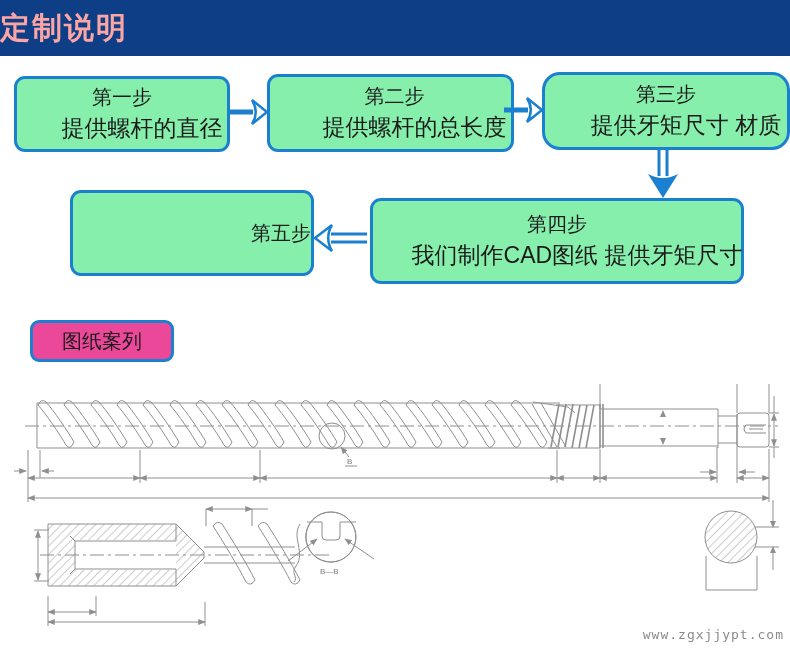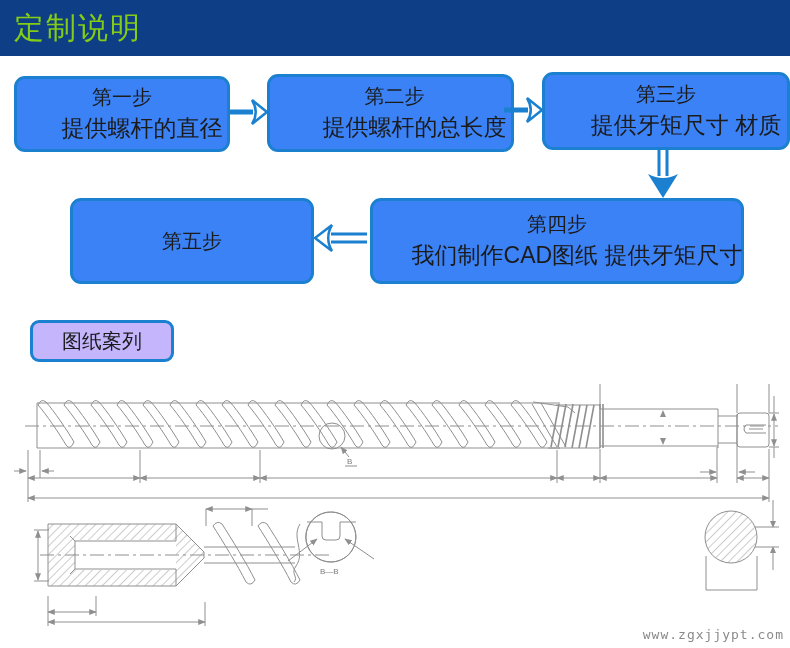--- a/index.html
+++ b/index.html
@@ -1,32 +1,32 @@
 <!DOCTYPE html>
 <html><head>
 <meta charset="utf-8">
 <style>
   html,body{margin:0;padding:0;background:#fff;}
   body{width:790px;height:648px;position:relative;overflow:hidden;
        font-family:"Liberation Sans","DejaVu Sans",sans-serif;}
   
   .hdr{position:absolute;left:0;top:0;width:790px;height:56px;background:#0d3e86;
        display:flex;align-items:center;}
-  .hdr-title{color:#84cc16;font-size:30px;font-weight:normal;margin-left:14px;letter-spacing:2px;}
+  .hdr-title{color:#fca5a5;font-size:30px;font-weight:bold;letter-spacing:2px;}
   
-  .fbox{position:absolute;border:3px solid #1a80cf;border-radius:11px;background:#3b82f6;
+  .fbox{position:absolute;border:3px solid #1a80cf;border-radius:11px;background:#86efac;
         display:flex;flex-direction:column;align-items:center;justify-content:center;
         color:#1b1b1b;font-size:20px;line-height:1.45;text-align:center;}
   .fbox .t{font-size:20px;}
   .fbox .d{font-size:23px;white-space:nowrap;margin-left:40px;}
   .arr{position:absolute;}
   
   .slabel{position:absolute;left:30px;top:320px;width:138px;height:36px;border:3px solid #1a80cf;
           border-radius:9px;display:flex;align-items:center;justify-content:center;
-          font-size:20px;color:#1b1b1b;background:#c4b5fd;}
+          font-size:20px;color:#1b1b1b;background:#ec4899;}
   
   .tdraw{position:absolute;left:0;top:368px;}
   .wm{position:absolute;right:6px;top:617px;color:#8a8a8a;font-size:13px;letter-spacing:1px;
       font-family:"DejaVu Sans Mono","Liberation Mono",monospace;margin-top:10px;}
 </style>
 </head>
 <body>
 
 <div class="hdr">
   <span class="hdr-title">定制说明</span>
@@ -41,38 +41,38 @@
   <path d="M25,3 L40,15 L25,27 C30,19 30,11 25,3 Z" fill="#fff" stroke="#1a80cf" stroke-width="2.5"></path>
 </svg>
 <div class="fbox" style="left:267px;top:74px;width:233px;height:72px;padding-left:8px;">
   <span class="t">第二步</span>
   <span class="d">提供螺杆的总长度</span>
 </div>
 <svg class="arr" style="left:502px;top:95px;" width="42" height="30">
   <path d="M2,15 H26" stroke="#1a80cf" stroke-width="5" fill="none"></path>
   <path d="M25,3 L40,15 L25,27 C30,19 30,11 25,3 Z" fill="#fff" stroke="#1a80cf" stroke-width="2.5"></path>
 </svg>
-<div class="fbox" style="left:542px;top:72px;width:242px;height:72px;">
+<div class="fbox" style="left:542px;top:72px;width:242px;height:72px;border-radius:18px;">
   <span class="t">第三步</span>
   <span class="d">提供牙矩尺寸 材质</span>
 </div>
 <svg class="arr" style="left:646px;top:147px;" width="34" height="54">
   <path d="M13,1 V29 M21,1 V29" stroke="#1a80cf" stroke-width="3" fill="none"></path>
   <path d="M2,27 Q17,35 32,27 L17,51 Z" fill="#1a80cf"></path>
 </svg>
 
 <div class="fbox" style="left:370px;top:198px;width:368px;height:80px;">
   <span class="t">第四步</span>
   <span class="d">我们制作CAD图纸 提供牙矩尺寸</span>
 </div>
 <svg class="arr" style="left:311px;top:222px;" width="58" height="32">
   <path d="M20,12 H56 M20,20 H56" stroke="#1a80cf" stroke-width="3" fill="none"></path>
   <path d="M21,3 C16,11 16,21 21,29 L4,16 Z" fill="#fff" stroke="#1a80cf" stroke-width="2.5"></path>
 </svg>
-<div class="fbox" style="left:70px;top:198px;width:238px;height:80px;">
+<div class="fbox" style="left:70px;top:190px;width:238px;height:80px;align-items:flex-end;">
   <span class="t">第五步</span>
 </div>
 
 <div class="slabel">图纸案列</div>
 
 <svg class="tdraw" width="790" height="272" viewBox="0 368 790 272" stroke="#8f8f8f" stroke-width="1" fill="none">
   <defs>
     <marker id="ar" viewBox="0 0 10 10" refX="9" refY="5" markerWidth="7.5" markerHeight="7.5" orient="auto-start-reverse">
       <path d="M0,1 L10,5 L0,9 Z" fill="#8f8f8f" stroke="none"></path>
     </marker>

